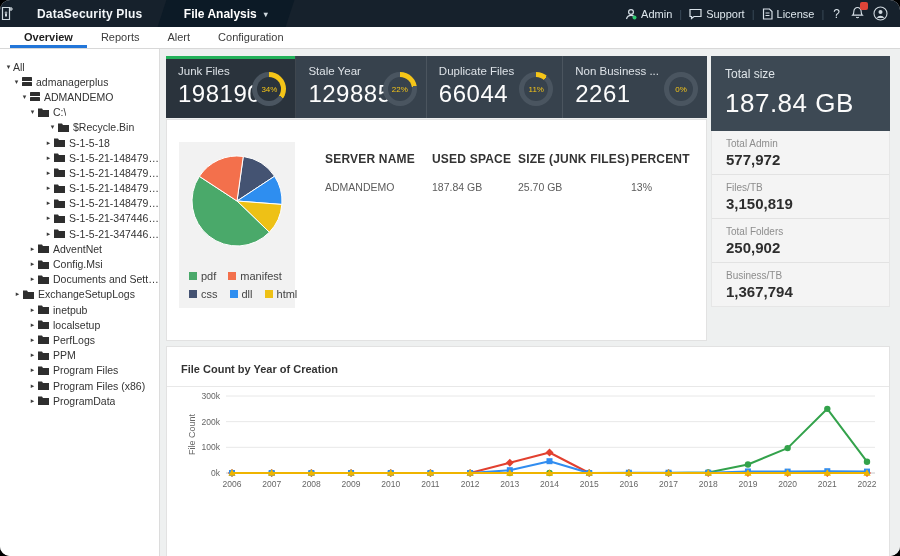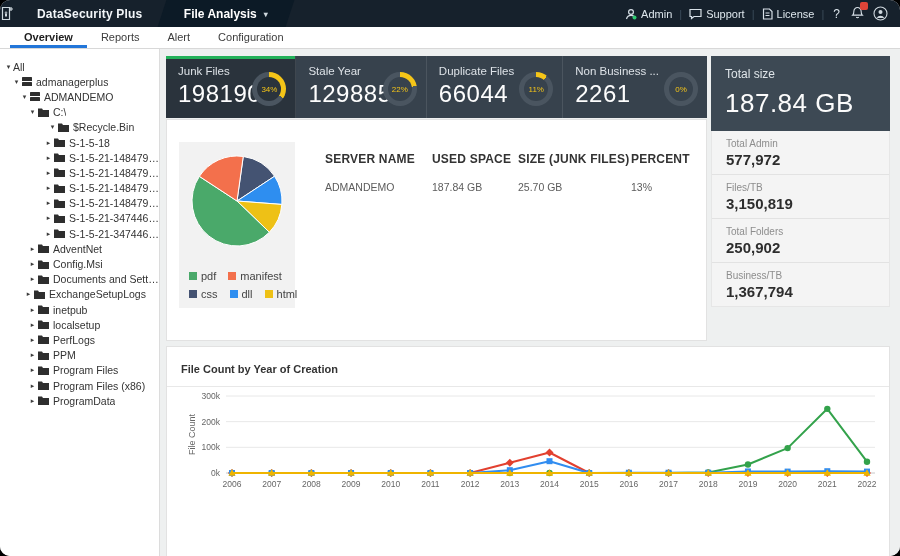--- a/index.html
+++ b/index.html
@@ -287,21 +287,21 @@
         </div>
         <div class="tree-row" style="padding-left: 28px;">
           <span class="arrow">▸</span>
           <span class="ticon">
             <svg width="11" height="9" viewBox="0 0 11 9">
               <path d="M0 .5h4l1 1.4h6V9H0z" fill="#2e2e2e"></path>
             </svg>
           </span>
           <span class="tlabel">Documents and Settings</span>
         </div>
-        <div class="tree-row" style="padding-left: 24px;">
+        <div class="tree-row" style="padding-left: 13px;">
           <span class="arrow">▸</span>
           <span class="ticon">
             <svg width="11" height="9" viewBox="0 0 11 9">
               <path d="M0 .5h4l1 1.4h6V9H0z" fill="#2e2e2e"></path>
             </svg>
           </span>
           <span class="tlabel">ExchangeSetupLogs</span>
         </div>
         <div class="tree-row" style="padding-left: 28px;">
           <span class="arrow">▸</span>

